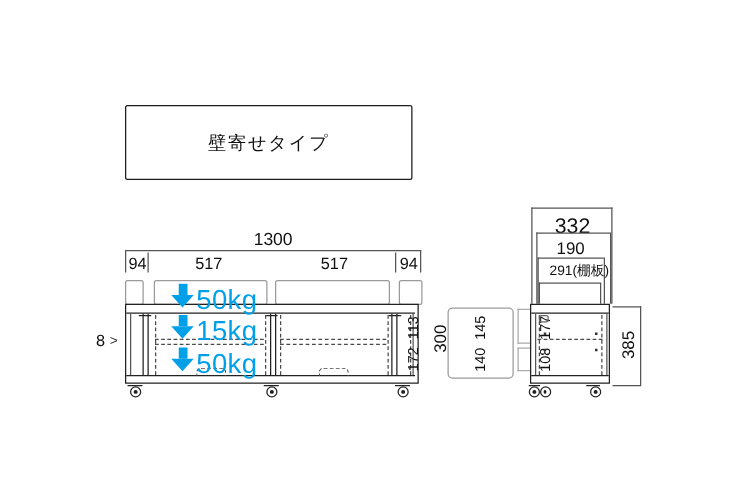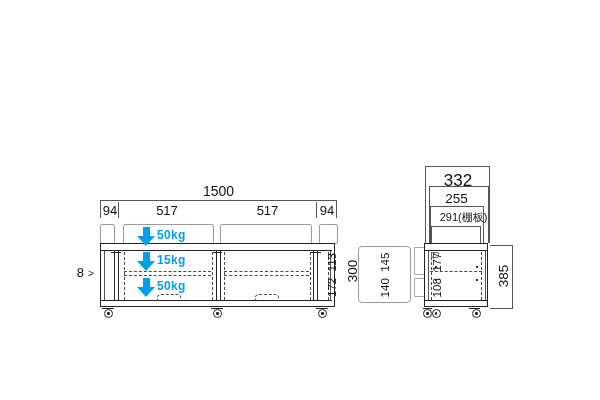--- a/index.html
+++ b/index.html
@@ -26,35 +26,38 @@
   .kbox{position:absolute;border:1.5px solid var(--dark);background:transparent;}
   .gbox{position:absolute;border:1px solid var(--gray);border-radius:2px;background:transparent;}
   .cable{position:absolute;width:22px;height:6px;border:1px dashed #4a4a4a;border-bottom:none;border-radius:4px 4px 0 0;}
   
   .txt{position:absolute;text-align:center;line-height:1.12;color:#111;}
   .rotblock{position:absolute;left:50%;top:50%;transform:translate(-50%,-50%) rotate(-90deg);text-align:center;white-space:pre;}
   
   .arrow{position:absolute;width:18px;display:flex;flex-direction:column;align-items:center;}
   .arrow .sh{width:7px;height:9px;background:var(--blue);}
   .arrow .hd{width:0;height:0;border-left:9px solid transparent;border-right:9px solid transparent;border-top:10px solid var(--blue);}
-  .kg{position:absolute;color:var(--blue);font-size:12px;font-weight:700;letter-spacing:.3px;line-height:1;}
+  .kg{position:absolute;color:var(--blue);font-size:22px;font-weight:400;letter-spacing:.3px;line-height:1;}
   
   .wheel{position:absolute;width:7px;height:7px;border:1px solid var(--dark);border-radius:50%;background:#fff;}
   .wheel::after{content:"";position:absolute;left:2px;top:2px;width:2.5px;height:2.5px;border-radius:50%;background:var(--dark);}
   .plate{position:absolute;height:1.5px;background:var(--dark);}
   .pin{position:absolute;width:2px;height:2px;background:#333;}
   .flexc{display:flex;align-items:center;justify-content:center;}
 </style>
 </head>
 <body>
 
 <div class="canvas">
 
+  <div class="abs flexc" style="left:100px;top:84px;width:228px;height:58px;border:1.5px solid #1c1c1c;border-radius:2px;">
+    <span class="flexc" style="font-size:14.5px;letter-spacing:1.5px;">壁寄せタイプ</span>
+  </div>
 
-  <div class="txt" style="left:100px;top:184px;width:237px;font-size:14px;">1500</div>
+  <div class="txt" style="left:100px;top:184px;width:237px;font-size:14px;">1300</div>
   <div class="hl" style="left:100px;top:200px;width:237px;"></div>
   <div class="vl" style="left:100px;top:200px;height:18px;"></div>
   <div class="vl" style="left:336px;top:200px;height:18px;"></div>
   <div class="vl" style="left:118px;top:202px;height:16px;"></div>
   <div class="vl" style="left:316px;top:202px;height:16px;"></div>
 
   <div class="txt" style="left:96px;top:204px;width:28px;font-size:13px;">94</div>
   <div class="txt" style="left:119px;top:204px;width:96px;font-size:13px;">517</div>
   <div class="txt" style="left:219px;top:204px;width:97px;font-size:13px;">517</div>
   <div class="txt" style="left:313px;top:204px;width:28px;font-size:13px;">94</div>
@@ -143,21 +146,21 @@
 
   <div class="hl" style="left:424.5px;top:166px;width:65px;"></div>
   <div class="vl" style="left:424.5px;top:166px;height:77px;"></div>
   <div class="vl" style="left:489px;top:166px;height:77px;"></div>
 
   <div class="txt" style="left:427px;top:171px;width:62px;font-size:17px;">332</div>
   <div class="hl" style="left:428.5px;top:186px;width:59px;"></div>
   <div class="vl" style="left:428.5px;top:186px;height:57px;"></div>
   <div class="vl" style="left:487.5px;top:186px;height:57px;"></div>
 
-  <div class="txt" style="left:428px;top:191px;width:57px;font-size:13.5px;">255</div>
+  <div class="txt" style="left:428px;top:191px;width:57px;font-size:13.5px;">190</div>
   <div class="hl" style="left:429.5px;top:206px;width:53.5px;"></div>
   <div class="vl" style="left:429.5px;top:206px;height:37px;"></div>
   <div class="vl" style="left:483px;top:206px;height:37px;"></div>
 
   <div class="txt" style="left:429px;top:211px;width:69px;font-size:11px;">291(棚板)</div>
   <div class="hl" style="left:431px;top:226px;width:49px;"></div>
   <div class="vl" style="left:431px;top:226px;height:17px;"></div>
   <div class="vl" style="left:480px;top:226px;height:17px;"></div>
 
   <div class="kbox" style="left:424px;top:243px;width:62px;height:62px;"></div>

